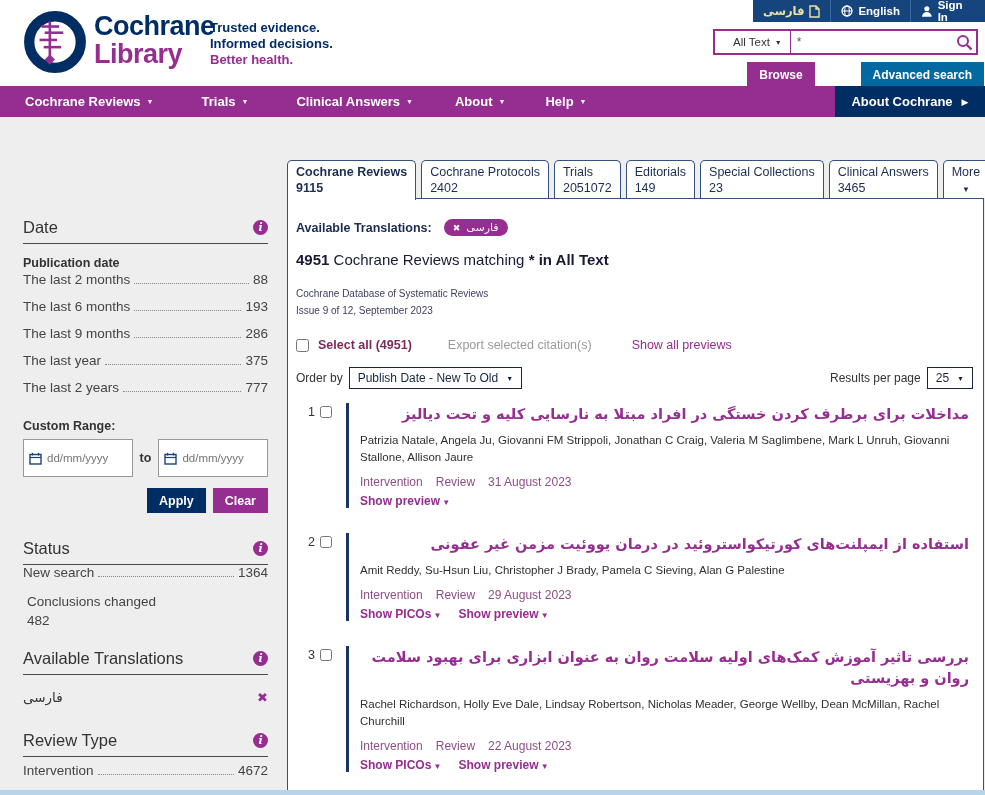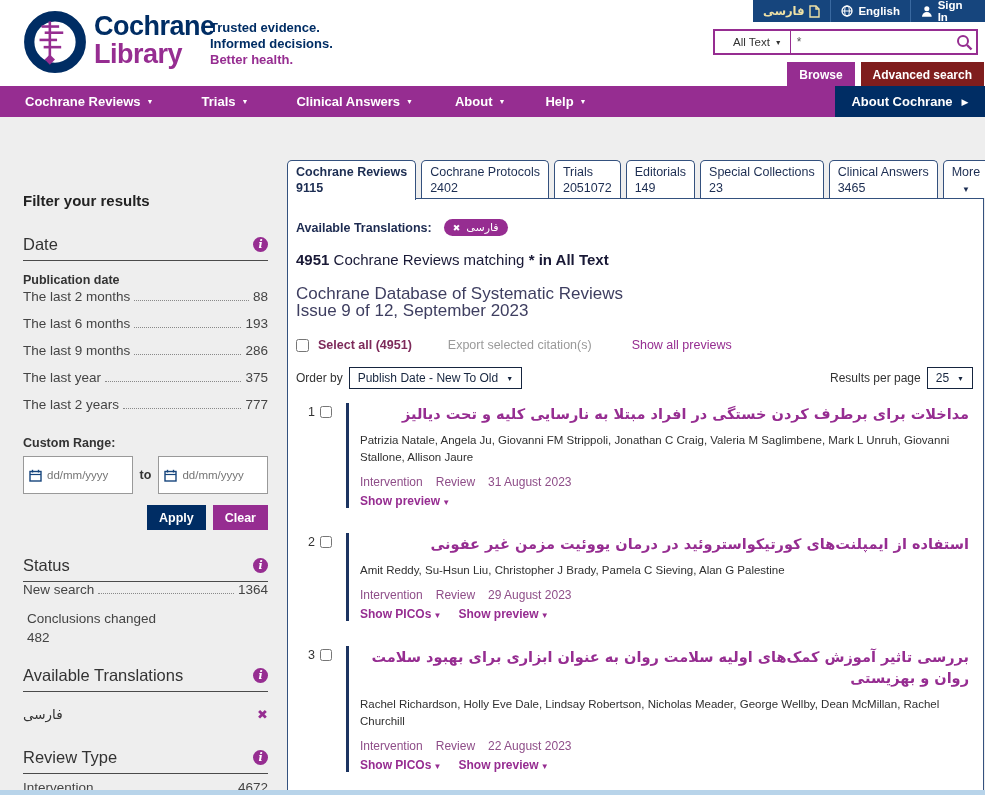--- a/index.html
+++ b/index.html
@@ -26,23 +26,23 @@
   .searchbar { position:absolute; right:7px; top:29px; width:265px; height:26px; background:#fff;
                border:2px solid #962d91; display:flex; align-items:center; }
   .search-scope { display:flex; align-items:center; gap:5px; padding:4px 8px; height:100%;
                   border-right:1px solid #962d91; font-size:11.5px; color:#333; cursor:pointer; white-space:nowrap;margin-left:10px; }
   .search-scope::after { content:"▼"; font-size:7px; color:#333; }
   .search-input { flex:1; border:none; outline:none; height:100%; padding:0 6px;
                   font-size:12px; color:#555; font-family:inherit; min-width:0; }
   .search-go { width:24px; display:flex; align-items:center; justify-content:center; cursor:pointer; }
   .header-buttons { position:absolute; right:1px; top:62px; display:flex; gap:6px; }
   .hbtn { height:26px; display:flex; align-items:center; justify-content:center;
-          color:#fff; font-size:12px; font-weight:bold; padding:0 12px; cursor:pointer; }
+          color:#fff; font-size:12px; font-weight:bold; padding:0 12px; cursor:pointer;margin-left:40px; }
   .hbtn.browse { background:#962d91; }
-  .hbtn.adv { background:#7f1d1d; }
+  .hbtn.adv { background:#0369a1; }
   
   .nav { position:absolute; top:86px; left:0; width:985px; height:31px; background:#962d91;
          display:flex; align-items:center; }
   .nav-item { color:#fff; font-size:13px; font-weight:bold; margin-left:25px; cursor:pointer;
               display:flex; align-items:center; gap:6px; white-space:nowrap; }
   .nav-item::after { content:"▼"; font-size:7px; }
   .nav-item.n2 { margin-left:48px; } .nav-item.n3 { margin-left:48px; }
   .nav-item.n4 { margin-left:42px; } .nav-item.n5 { margin-left:40px; }
   .nav-about { position:absolute; right:0; top:0; width:150px; height:31px; background:#002d64;
                color:#fff; font-size:13px; font-weight:bold; display:flex; align-items:center;
@@ -62,21 +62,21 @@
   .panel { position:absolute; left:287px; top:198px; width:697px; height:597px;
            background:#fff; border:1px solid #34517e; overflow:hidden; padding:8px 10px 0 8px; z-index:1; }
   .trans-row { display:flex; align-items:center; gap:12px; margin-top:12px; }
   .trans-label { font-size:12.5px; font-weight:bold; color:#1c2a50; }
   .pill { display:inline-flex; align-items:center; gap:6px; background:#962d91; color:#fff;
           border-radius:10px; padding:2px 9px; font-size:11px; cursor:pointer;
           font-family:"DejaVu Sans",sans-serif; }
   .pill .x { font-size:9px; font-weight:bold; }
   .summary { margin-top:15px; font-size:15px; color:#191936; }
   .summary .b { font-weight:bold; }
-  .dbinfo { margin-top:17px; font-size:17px; color:#3e3e60; line-height:17px; }
+  .dbinfo { margin-top:17px; font-size:10px; color:#3e3e60; line-height:17px; }
   .selectrow { margin-top:19px; display:flex; align-items:center; font-size:12.5px; }
   .selectrow input { width:13px; height:13px; margin-right:9px; }
   .sel-all { color:#7d2a5a; font-weight:bold; cursor:pointer; }
   .exp { color:#9a9a9a; margin-left:36px; }
   .showall { color:#962d91; margin-left:40px; cursor:pointer; }
   .orderrow { margin-top:15px; display:flex; align-items:center; font-size:12px; color:#333; }
   .selbox { border:1px solid #16253f; color:#16253f; padding:3px 8px; margin-left:6px;
             display:inline-flex; align-items:center; gap:8px; cursor:pointer; background:#fff; white-space:nowrap; }
   .selbox::after { content:"▼"; font-size:7px; }
   .rpp { margin-left:auto; display:flex; align-items:center; }
@@ -228,21 +228,20 @@
     <span>Clinical Answers</span>
     <span class="cnt">3465</span>
   </div>
   <div class="tab more">
     <span>More</span>
     <span class="cnt"></span>
   </div>
 </div>
 
 <div class="sidebar">
-  <div class="sb-title">Filter your results</div>
 
   <div class="sb-section">
     <div class="sb-head">
       <span class="h">Date</span>
       <span class="info">i</span>
     </div>
     <div class="sb-sub">Publication date</div>
     <div class="frow">
       <span>The last 2 months</span>
       <span class="lead"></span>

